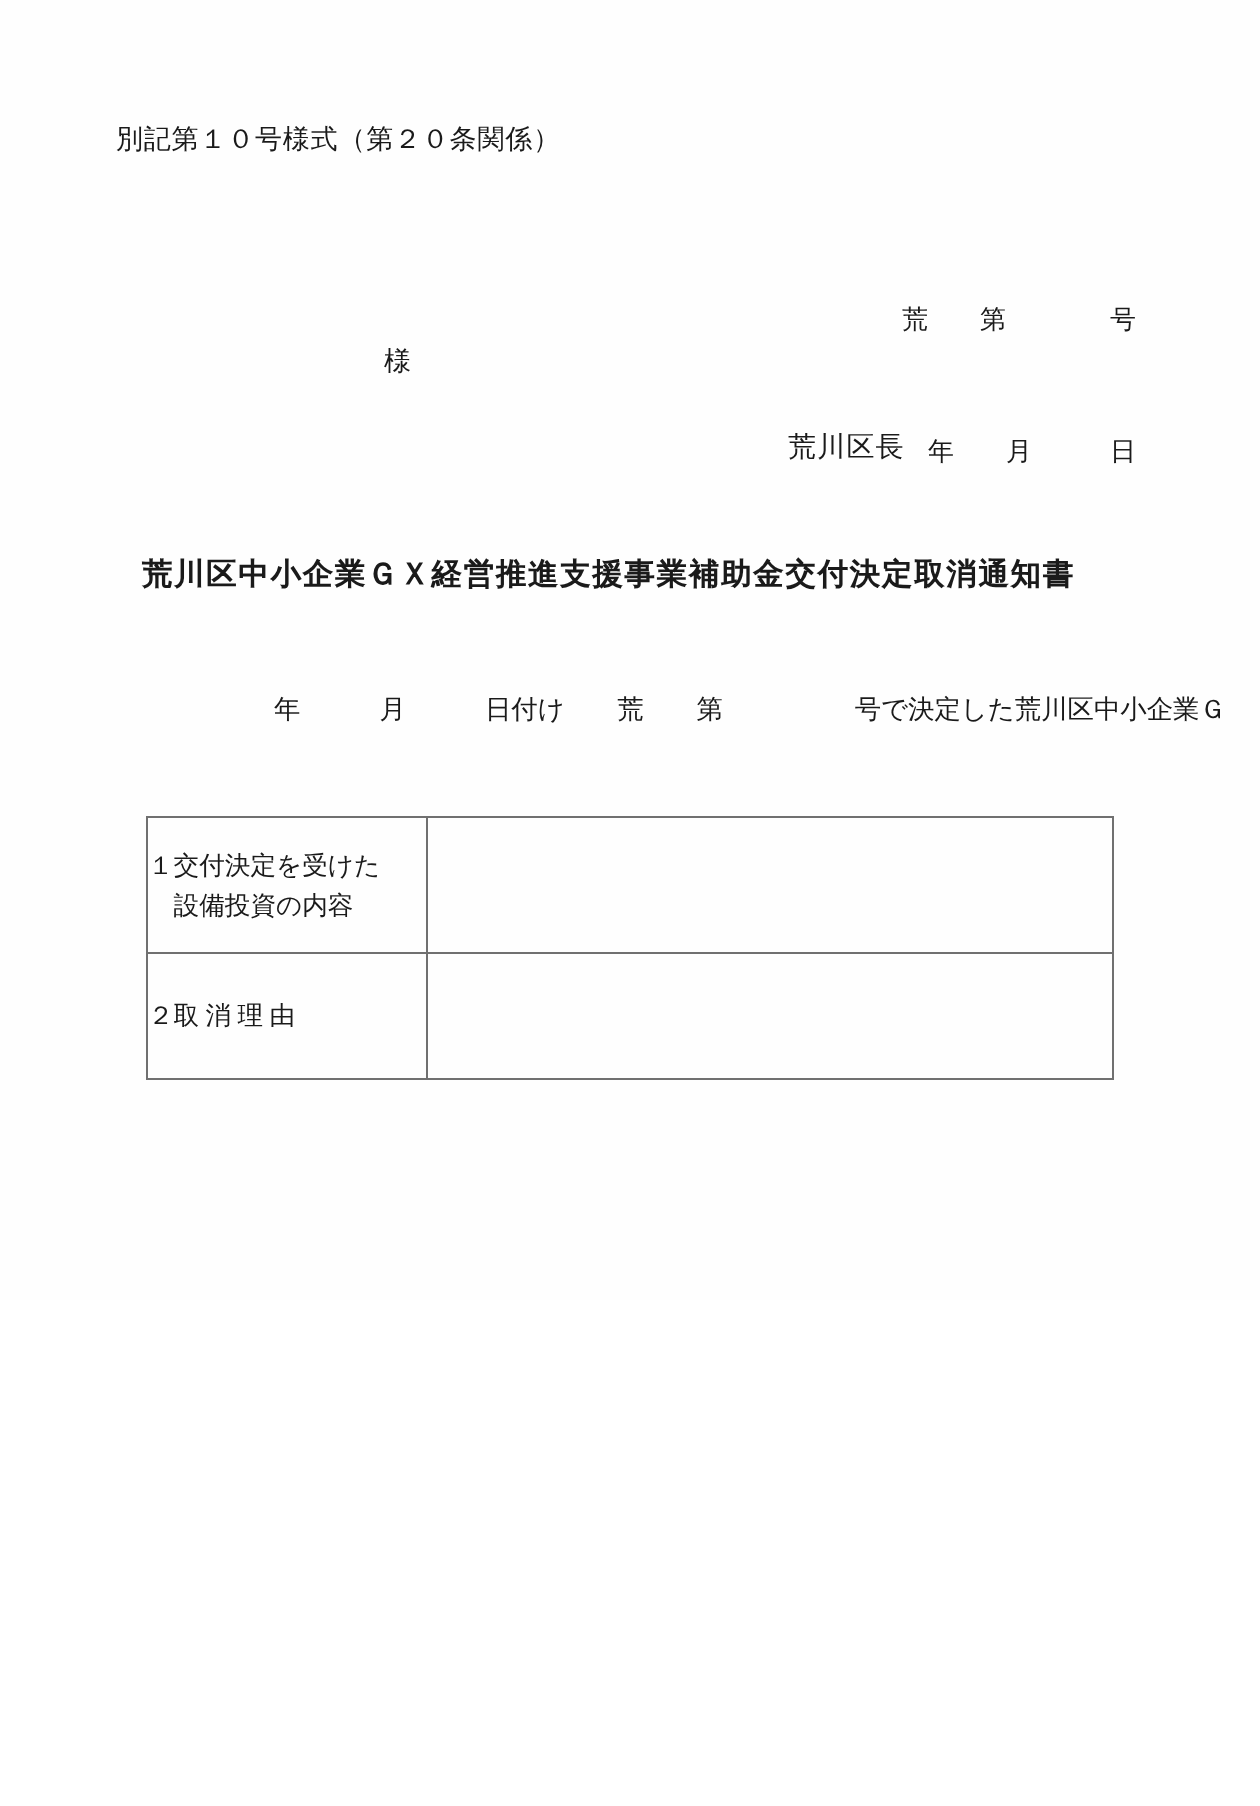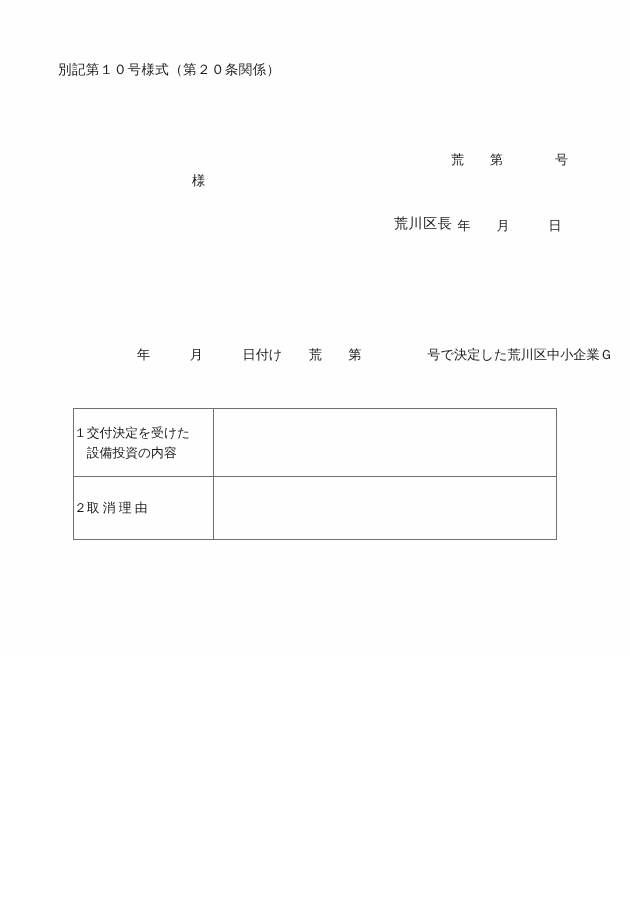--- a/index.html
+++ b/index.html
@@ -29,21 +29,21 @@
     letter-spacing: 0.4px;
     white-space: pre;
   }
 
   
   .doc-meta {
     right: 62px;
     top: 105px;
     font-size: 13px;
     line-height: 22px;
-    text-align: center;
+    text-align: right;
     white-space: pre;
   }
   .doc-meta div { white-space: pre; }
 
   
   .addressee {
     left: 192px;
     top: 172px;
     font-size: 13.5px;
     white-space: pre;
@@ -123,20 +123,21 @@
 
   <div class="abs doc-meta">
     <div>荒　　第　　　　号</div>
     <div>年　　月　　　日</div>
   </div>
 
   <div class="abs addressee">様</div>
 
   <div class="abs issuer">荒川区長</div>
 
+  <div class="abs doc-title">荒川区中小企業ＧＸ経営推進支援事業補助金交付決定取消通知書</div>
 
   <div class="abs body-text">
     <div class="body-line first">　　　　　年　　　月　　　日付け　　荒　　第　　　　　号で決定した荒川区中小企業Ｇ</div>
   </div>
 
   <table class="abs form-table">
     <tbody>
       <tr class="row-1">
         <td class="label-cell">１交付決定を受けた
 　設備投資の内容</td>

